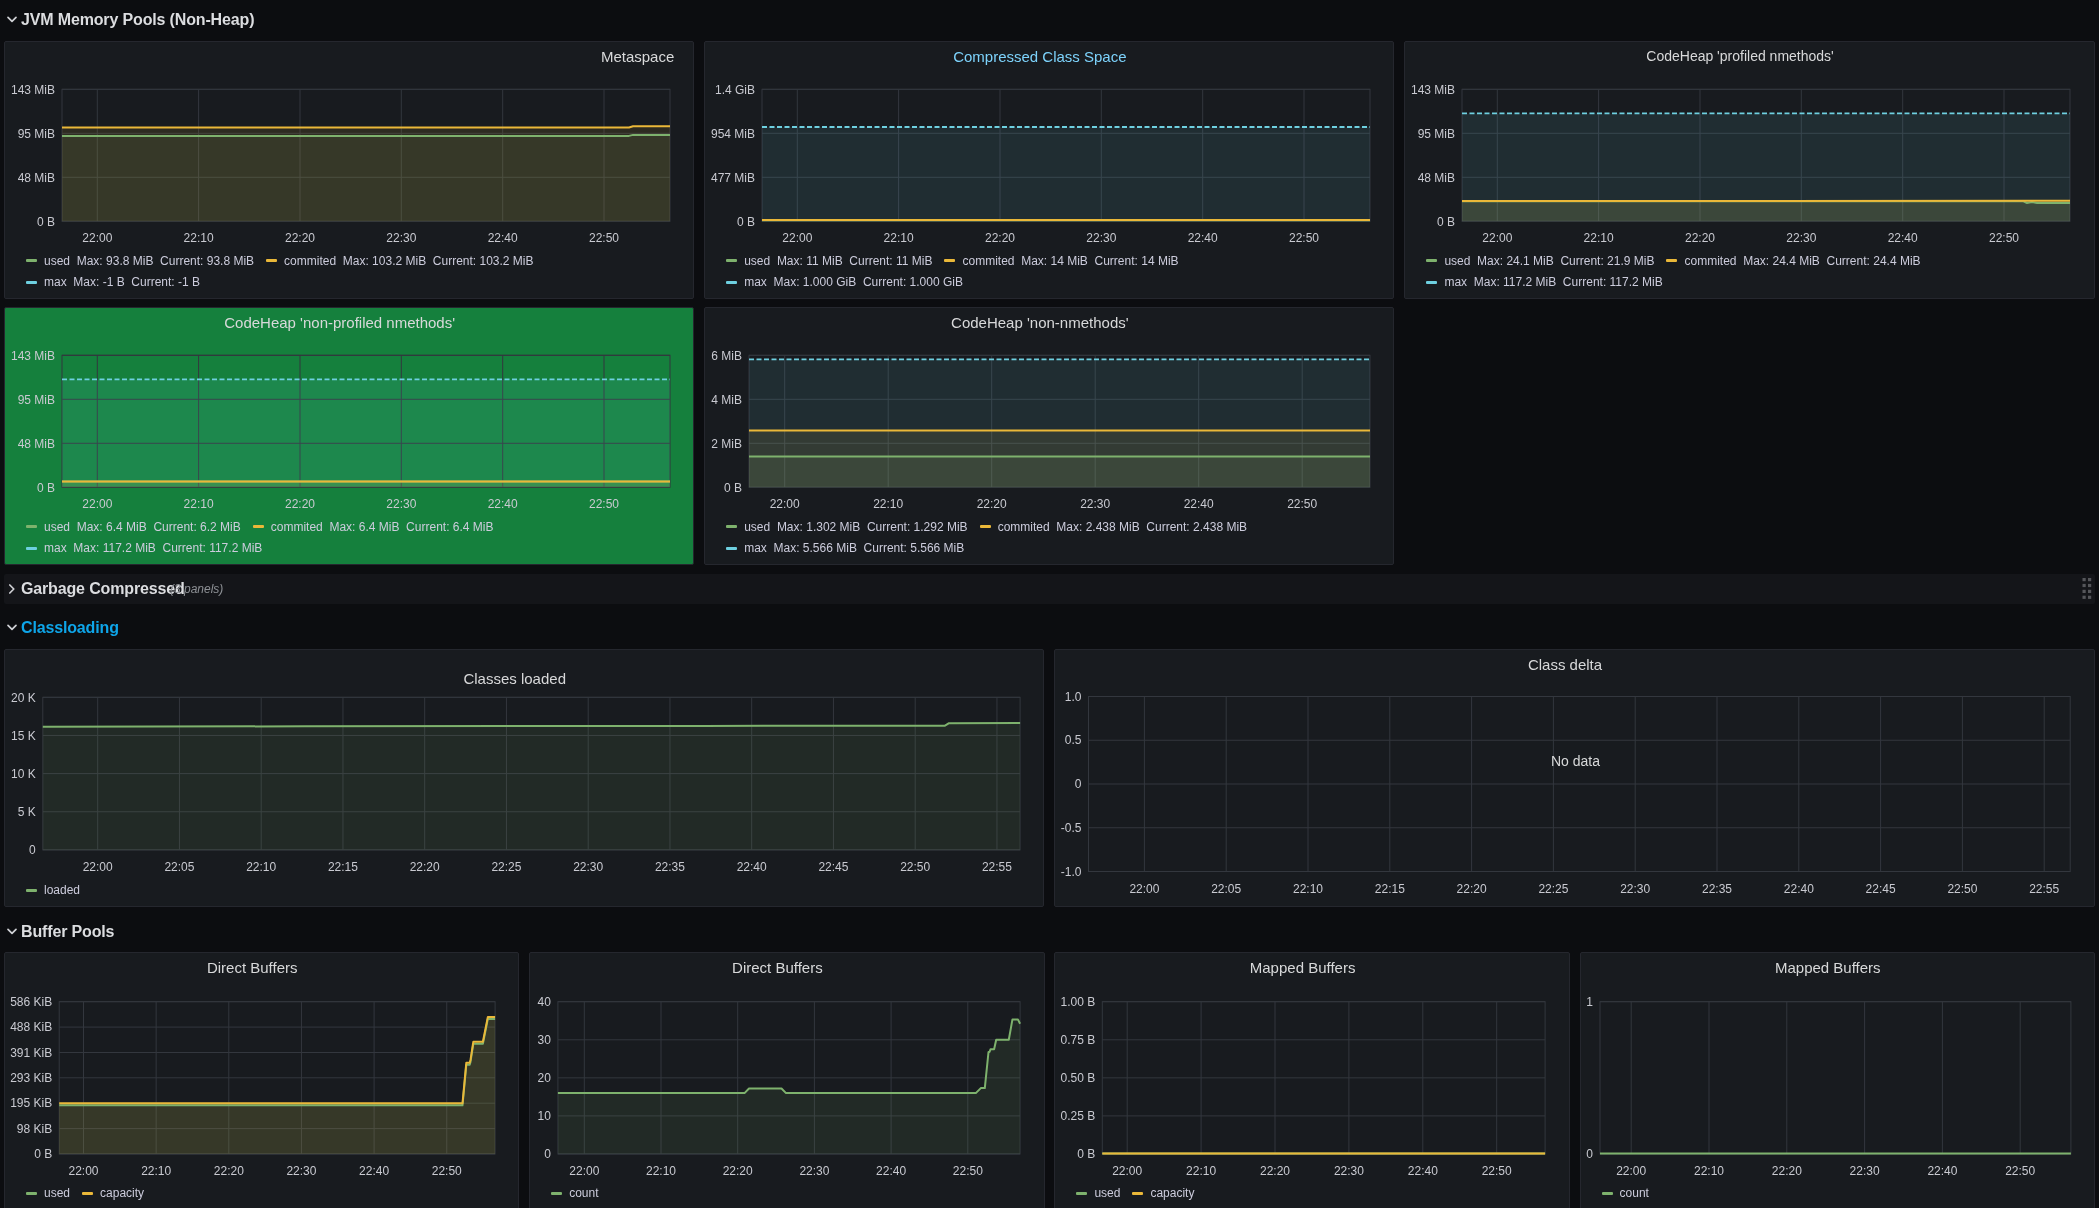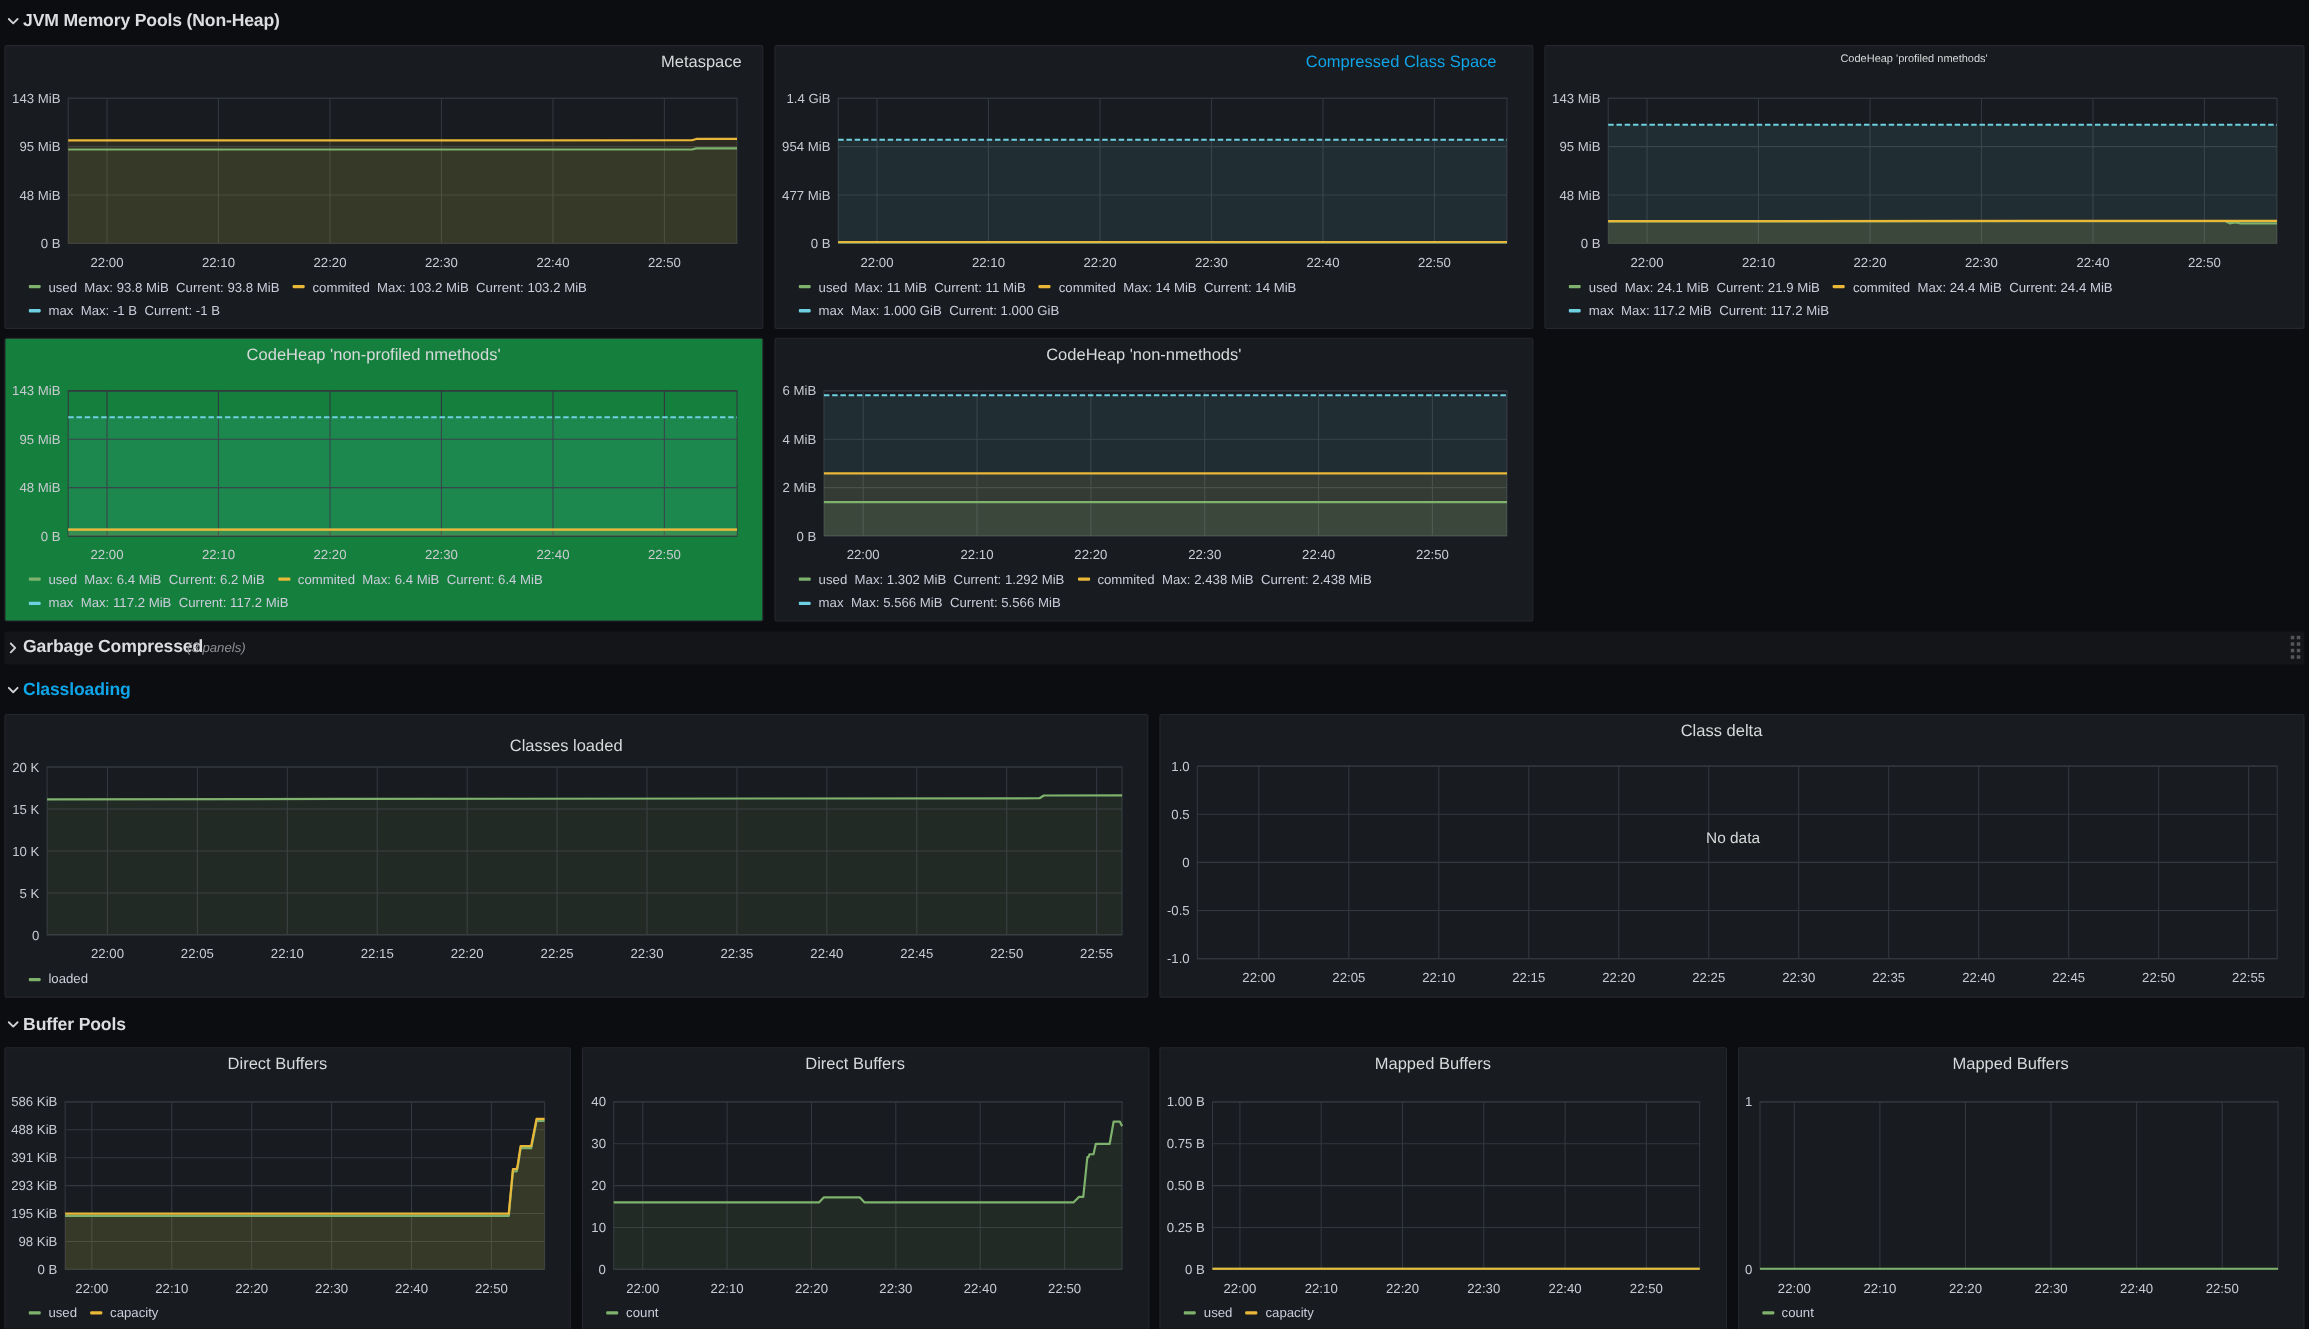--- a/index.html
+++ b/index.html
@@ -61,21 +61,21 @@
         <text x="193.6" y="200.3" text-anchor="middle" font-size="12" fill="#c9cad1" font-family="Liberation Sans, sans-serif">22:10</text>
         <text x="295.0" y="200.3" text-anchor="middle" font-size="12" fill="#c9cad1" font-family="Liberation Sans, sans-serif">22:20</text>
         <text x="396.3" y="200.3" text-anchor="middle" font-size="12" fill="#c9cad1" font-family="Liberation Sans, sans-serif">22:30</text>
         <text x="497.7" y="200.3" text-anchor="middle" font-size="12" fill="#c9cad1" font-family="Liberation Sans, sans-serif">22:40</text>
         <text x="599.0" y="200.3" text-anchor="middle" font-size="12" fill="#c9cad1" font-family="Liberation Sans, sans-serif">22:50</text>
       </svg>
       <div style="position:absolute;left:21px;top:208.5px;height:21px;line-height:21px;font-size:12px;color:#ccccdc;white-space:nowrap;overflow:hidden;right:4px;"><span style="margin-right:12px;white-space:nowrap;"><span style="display:inline-block;width:11px;height:3px;border-radius:1px;background:#7EB26D;vertical-align:2.5px;margin-right:7px;"></span>used&nbsp;&nbsp;Max: 93.8 MiB&nbsp;&nbsp;Current: 93.8 MiB</span><span style="margin-right:12px;white-space:nowrap;"><span style="display:inline-block;width:11px;height:3px;border-radius:1px;background:#EAB839;vertical-align:2.5px;margin-right:7px;"></span>commited&nbsp;&nbsp;Max: 103.2 MiB&nbsp;&nbsp;Current: 103.2 MiB</span></div>
       <div style="position:absolute;left:21px;top:230.0px;height:21px;line-height:21px;font-size:12px;color:#ccccdc;white-space:nowrap;overflow:hidden;right:4px;"><span style="margin-right:12px;white-space:nowrap;"><span style="display:inline-block;width:11px;height:3px;border-radius:1px;background:#6ED0E0;vertical-align:2.5px;margin-right:7px;"></span>max&nbsp;&nbsp;Max: -1 B&nbsp;&nbsp;Current: -1 B</span></div>
     </div>
     <div style="position:absolute;left:704.2px;top:41px;width:690.3px;height:258px;background:#181b1f;border:1px solid #25272e;border-radius:2px;box-sizing:border-box;">
-      <div style="position:absolute;left:0;right:33px;top:6px;text-align:right;font-size:15px;font-weight:400;color:#0ea5e9;">Compressed Class Space</div>
+      <div style="position:absolute;left:0;right:19px;top:6px;text-align:center;font-size:15px;font-weight:400;color:#7dd3fc;">Compressed Class Space</div>
       <svg style="position:absolute;left:0;top:0" width="690.3" height="258">
         <line x1="57" y1="47.3" x2="665.0" y2="47.3" stroke="#33373e" stroke-width="1"></line>
         <line x1="57" y1="91.3" x2="665.0" y2="91.3" stroke="#33373e" stroke-width="1"></line>
         <line x1="57" y1="135.3" x2="665.0" y2="135.3" stroke="#33373e" stroke-width="1"></line>
         <line x1="57" y1="179.3" x2="665.0" y2="179.3" stroke="#33373e" stroke-width="1"></line>
         <line x1="92.3" y1="47.3" x2="92.3" y2="179.3" stroke="#33373e" stroke-width="1"></line>
         <line x1="193.6" y1="47.3" x2="193.6" y2="179.3" stroke="#33373e" stroke-width="1"></line>
         <line x1="295.0" y1="47.3" x2="295.0" y2="179.3" stroke="#33373e" stroke-width="1"></line>
         <line x1="396.3" y1="47.3" x2="396.3" y2="179.3" stroke="#33373e" stroke-width="1"></line>
         <line x1="497.7" y1="47.3" x2="497.7" y2="179.3" stroke="#33373e" stroke-width="1"></line>
@@ -95,21 +95,21 @@
         <text x="193.6" y="200.3" text-anchor="middle" font-size="12" fill="#c9cad1" font-family="Liberation Sans, sans-serif">22:10</text>
         <text x="295.0" y="200.3" text-anchor="middle" font-size="12" fill="#c9cad1" font-family="Liberation Sans, sans-serif">22:20</text>
         <text x="396.3" y="200.3" text-anchor="middle" font-size="12" fill="#c9cad1" font-family="Liberation Sans, sans-serif">22:30</text>
         <text x="497.7" y="200.3" text-anchor="middle" font-size="12" fill="#c9cad1" font-family="Liberation Sans, sans-serif">22:40</text>
         <text x="599.0" y="200.3" text-anchor="middle" font-size="12" fill="#c9cad1" font-family="Liberation Sans, sans-serif">22:50</text>
       </svg>
       <div style="position:absolute;left:21px;top:208.5px;height:21px;line-height:21px;font-size:12px;color:#ccccdc;white-space:nowrap;overflow:hidden;right:4px;"><span style="margin-right:12px;white-space:nowrap;"><span style="display:inline-block;width:11px;height:3px;border-radius:1px;background:#7EB26D;vertical-align:2.5px;margin-right:7px;"></span>used&nbsp;&nbsp;Max: 11 MiB&nbsp;&nbsp;Current: 11 MiB</span><span style="margin-right:12px;white-space:nowrap;"><span style="display:inline-block;width:11px;height:3px;border-radius:1px;background:#EAB839;vertical-align:2.5px;margin-right:7px;"></span>commited&nbsp;&nbsp;Max: 14 MiB&nbsp;&nbsp;Current: 14 MiB</span></div>
       <div style="position:absolute;left:21px;top:230.0px;height:21px;line-height:21px;font-size:12px;color:#ccccdc;white-space:nowrap;overflow:hidden;right:4px;"><span style="margin-right:12px;white-space:nowrap;"><span style="display:inline-block;width:11px;height:3px;border-radius:1px;background:#6ED0E0;vertical-align:2.5px;margin-right:7px;"></span>max&nbsp;&nbsp;Max: 1.000 GiB&nbsp;&nbsp;Current: 1.000 GiB</span></div>
     </div>
     <div style="position:absolute;left:1404.4px;top:41px;width:690.3px;height:258px;background:#181b1f;border:1px solid #25272e;border-radius:2px;box-sizing:border-box;">
-      <div style="position:absolute;left:0;right:19px;top:6px;text-align:center;font-size:10px;font-weight:400;color:#d8d9da;">CodeHeap 'profiled nmethods'</div>
+      <div style="position:absolute;left:0;right:19px;top:6px;text-align:center;font-size:14px;font-weight:400;color:#d8d9da;">CodeHeap 'profiled nmethods'</div>
       <svg style="position:absolute;left:0;top:0" width="690.3" height="258">
         <line x1="57" y1="47.3" x2="665.0" y2="47.3" stroke="#33373e" stroke-width="1"></line>
         <line x1="57" y1="91.3" x2="665.0" y2="91.3" stroke="#33373e" stroke-width="1"></line>
         <line x1="57" y1="135.3" x2="665.0" y2="135.3" stroke="#33373e" stroke-width="1"></line>
         <line x1="57" y1="179.3" x2="665.0" y2="179.3" stroke="#33373e" stroke-width="1"></line>
         <line x1="92.3" y1="47.3" x2="92.3" y2="179.3" stroke="#33373e" stroke-width="1"></line>
         <line x1="193.6" y1="47.3" x2="193.6" y2="179.3" stroke="#33373e" stroke-width="1"></line>
         <line x1="295.0" y1="47.3" x2="295.0" y2="179.3" stroke="#33373e" stroke-width="1"></line>
         <line x1="396.3" y1="47.3" x2="396.3" y2="179.3" stroke="#33373e" stroke-width="1"></line>
         <line x1="497.7" y1="47.3" x2="497.7" y2="179.3" stroke="#33373e" stroke-width="1"></line>

